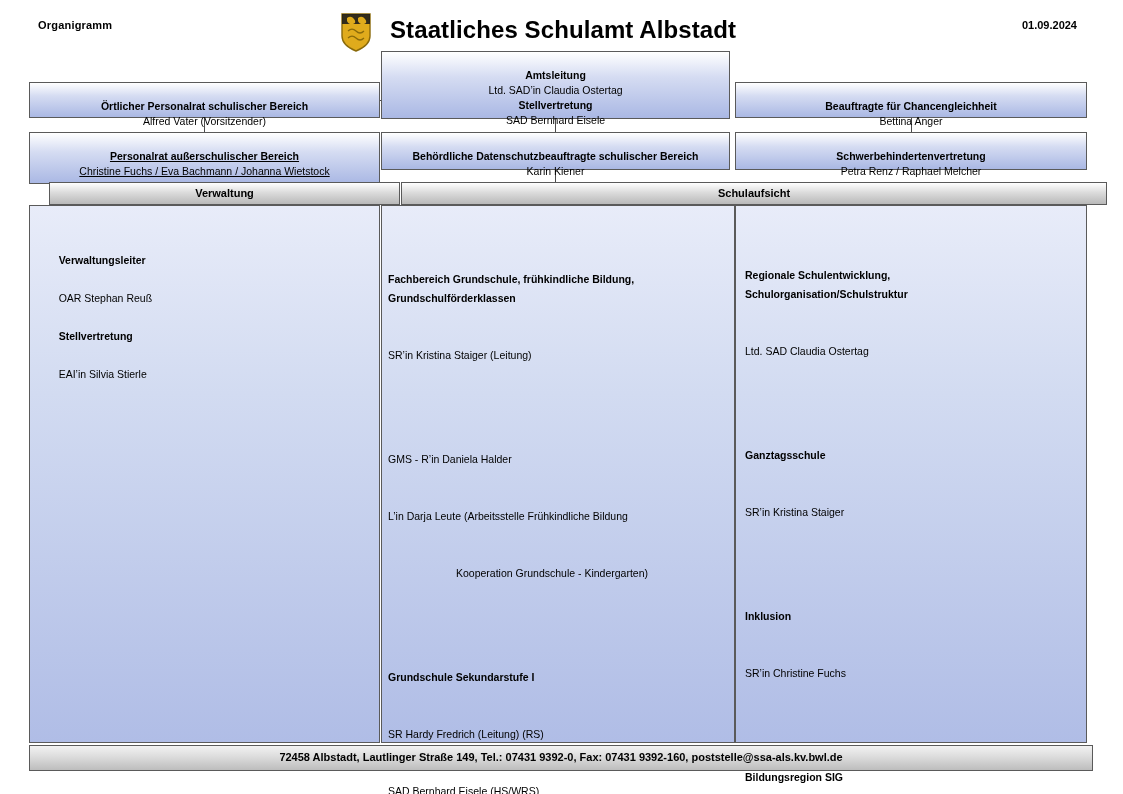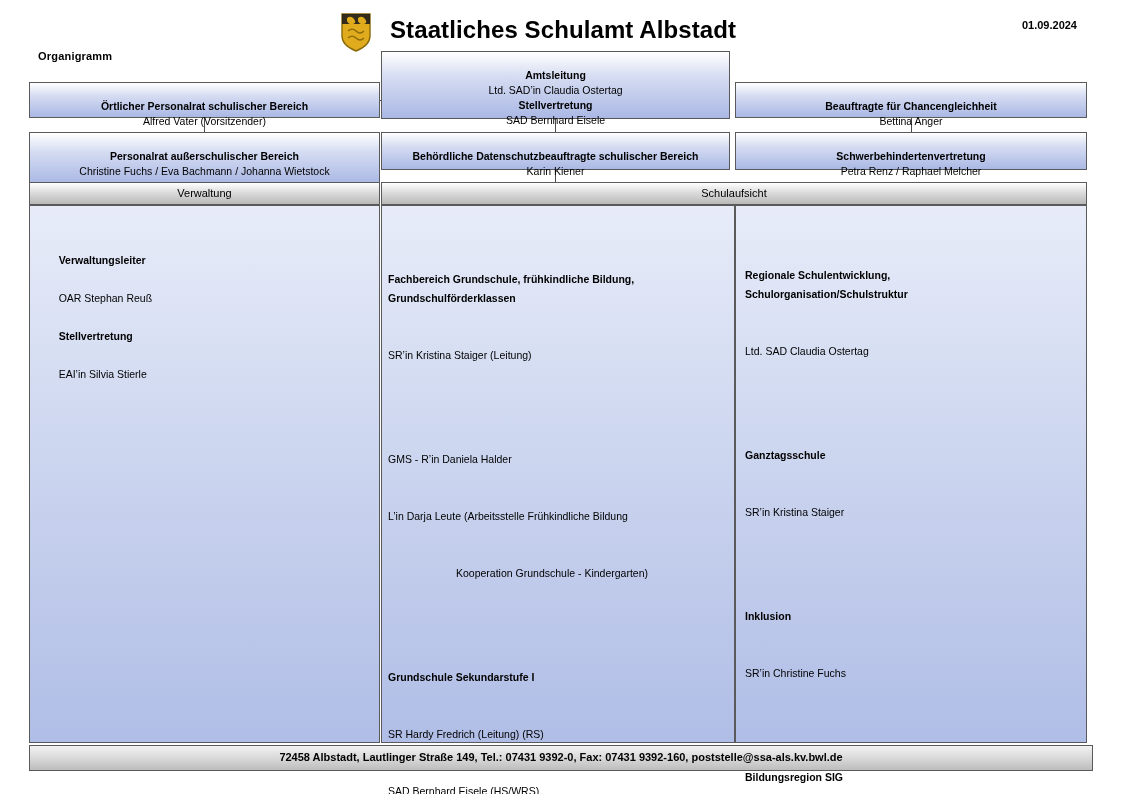--- a/index.html
+++ b/index.html
@@ -19,21 +19,20 @@
     background: #ffffff;
   }
 
   
   .hdr-left {
     position: absolute;
     left: 38px; top: 19px;
     font-size: 11px;
     font-weight: bold;
     letter-spacing: .2px;
-    margin-top: 31px;
   }
   .hdr-right {
     position: absolute;
     right: 46px; top: 19px;
     font-size: 11px;
     font-weight: bold;
     text-align: right;
   }
   .hdr-title {
     position: absolute;
@@ -61,22 +60,23 @@
   }
   .box b { font-weight: bold; }
 
   .bar {
     position: absolute;
     border: 1px solid #5a5a5a;
     box-sizing: border-box;
     background: linear-gradient(to bottom, #ffffff 0%, #dcdcdc 45%, #b9b9b9 100%);
     text-align: center;
     font-size: 11px;
-    font-weight: normal;
+    font-weight: bold;
     line-height: 20px;
+    margin-left: 20px;
   }
 
   .panel {
     position: absolute;
     border: 1px solid #5a5a5a;
     box-sizing: border-box;
     background: linear-gradient(to bottom, #e8ecf9 0%, #d2dbf1 35%, #b0bde6 100%);
   }
 
   .footer {
@@ -151,21 +151,21 @@
   <div class="box" style="left:29px; top:82px; width:351px; height:36px;">
     <b>Örtlicher Personalrat schulischer Bereich</b><br>
     <span>Alfred Vater (Vorsitzender)</span>
   </div>
 
   <div class="box" style="left:735px; top:82px; width:352px; height:36px;">
     <b>Beauftragte für Chancengleichheit</b><br>
     <span>Bettina Anger</span>
   </div>
 
-  <div class="box" style="left:29px; top:132px; width:351px; height:52px;">
+  <div class="box" style="left:29px; top:132px; width:351px; height:52px;text-decoration:underline;">
     <b>Personalrat außerschulischer Bereich</b><br>
     <span>Christine Fuchs / Eva Bachmann / Johanna Wietstock</span>
   </div>
 
   <div class="box" style="left:381px; top:132px; width:349px; height:38px;">
     <b>Behördliche Datenschutzbeauftragte schulischer Bereich</b><br>
     <span>Karin Kiener</span>
   </div>
 
   <div class="box" style="left:735px; top:132px; width:352px; height:38px;">

